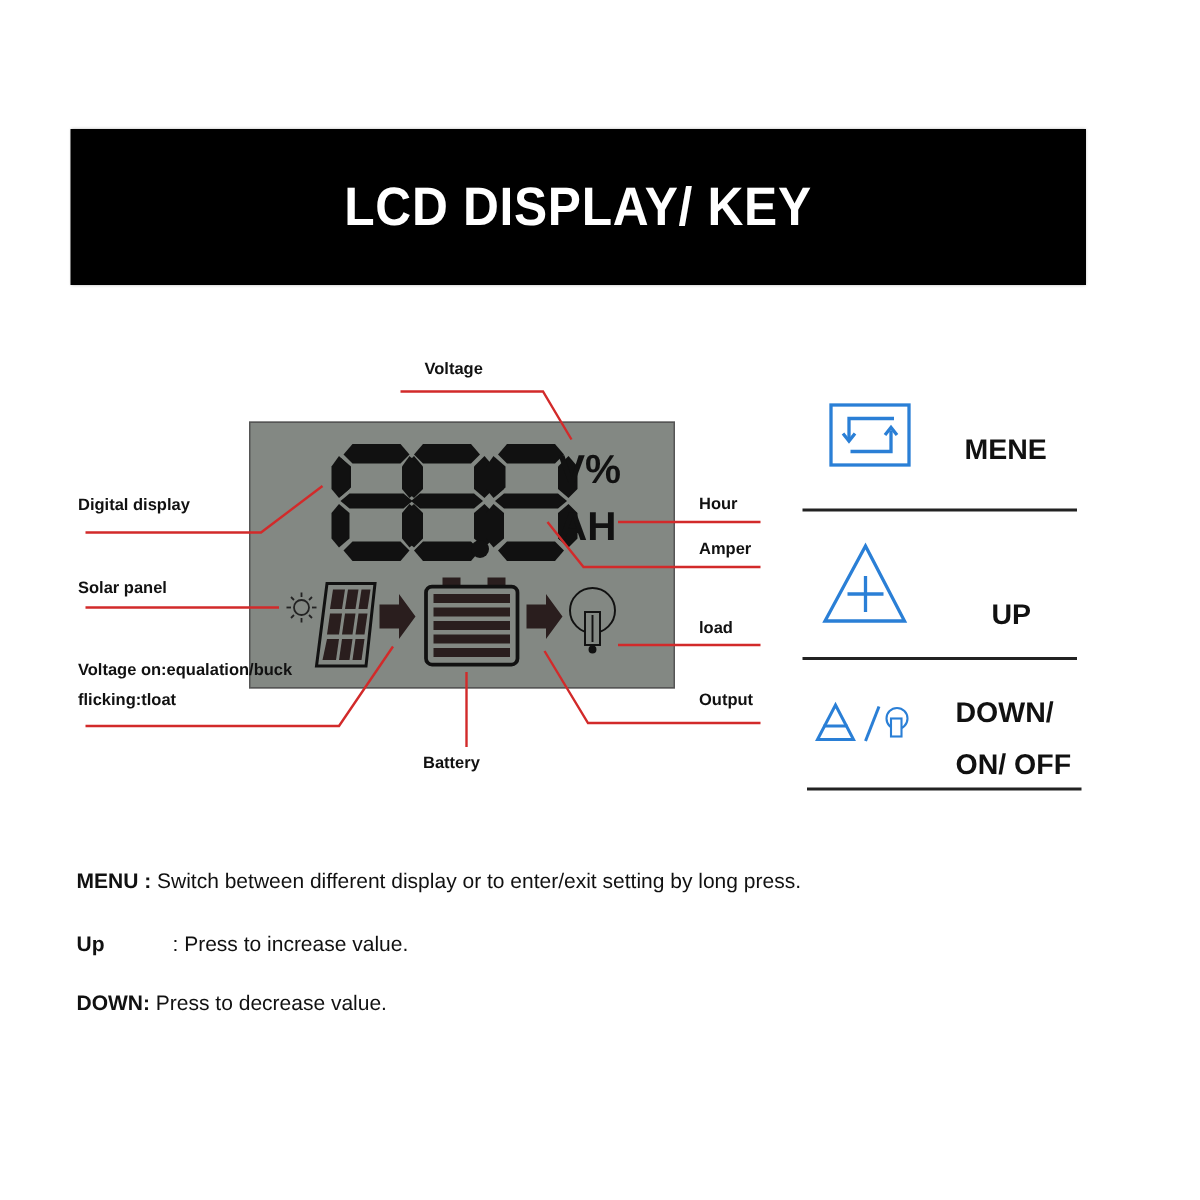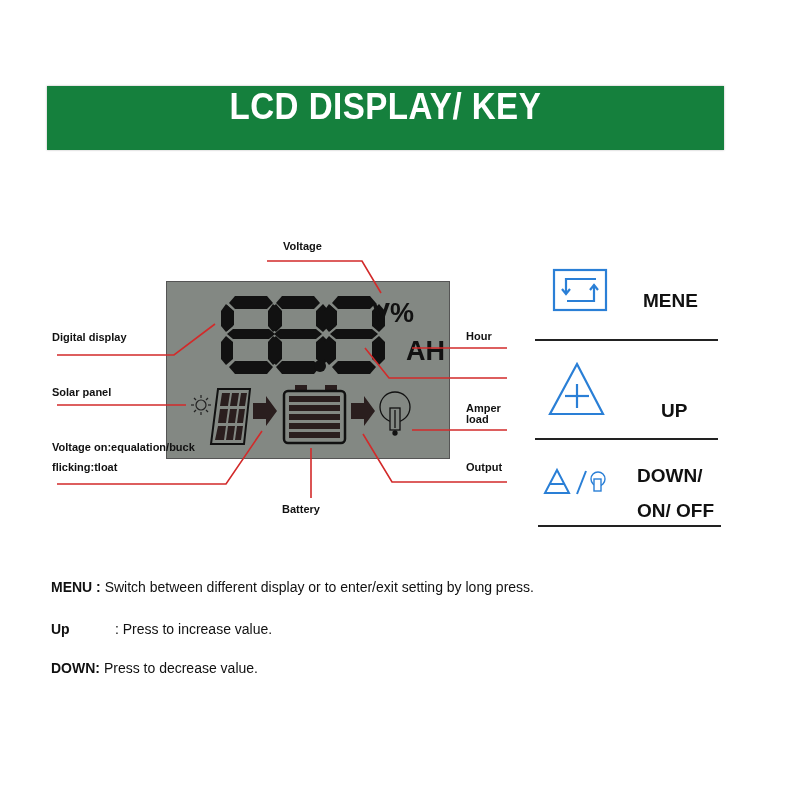--- a/index.html
+++ b/index.html
@@ -2,22 +2,22 @@
 <html><head>
 <meta charset="utf-8">
 <style>
   html, body { margin: 0; padding: 0; }
   body {
     width: 800px; height: 800px; background: #ffffff; position: relative; overflow: hidden;
     font-family: "Liberation Sans", sans-serif; color: #111;
   }
   .abs { position: absolute; }
   .header {
-    left: 47px; top: 86px; width: 677px; height: 64px; background: #15803d;
-    display: flex; justify-content: center;
+    left: 47px; top: 86px; width: 677px; height: 104px; background: #000000;
+    display: flex; align-items: center; justify-content: center;
     box-shadow: 0 0 2px rgba(0,0,0,0.3);
   }
   .header-title {
     color: #ffffff; font-weight: bold; font-size: 36px; letter-spacing: 0.5px;
     transform: scaleX(0.92);
   }
   .lcd {
     left: 166px; top: 281px; width: 282px; height: 176px; background: #838883;
     border: 1px solid #555;
   }
@@ -64,21 +64,21 @@
   <g>
       <use href="#digit8" transform="translate(274,296)"></use>
     </g>
   <circle cx="320" cy="366" r="6" fill="#111"></circle>
   <g>
       <use href="#digit8" transform="translate(330,296)"></use>
     </g>
 </svg>
 
 <div class="abs lcd-unit" style="left:372px; top:298px;">V%</div>
-<div class="abs lcd-unit" style="left:372px; top:336px;margin-left:34px;">AH</div>
+<div class="abs lcd-unit" style="left:372px; top:336px;">AH</div>
 
 <svg class="overlay" width="800" height="800">
 
   <g stroke="#222" stroke-width="1.2" fill="none">
     <circle cx="201" cy="405" r="5"></circle>
     <line x1="201" y1="395" x2="201" y2="398"></line>
       <line x1="201" y1="412" x2="201" y2="415"></line>
     <line x1="191" y1="405" x2="194" y2="405"></line>
       <line x1="208" y1="405" x2="211" y2="405"></line>
     <line x1="194" y1="398" x2="196" y2="400"></line>
@@ -148,21 +148,21 @@
   </g>
 </svg>
 
 <div class="abs label" style="left:283px; top:240px;">Voltage</div>
 <div class="abs label" style="left:52px; top:331px;">Digital display</div>
 <div class="abs label" style="left:52px; top:386px;">Solar panel</div>
 <div class="abs label" style="left:52px; top:441px;">Voltage on:equalation/buck</div>
 <div class="abs label" style="left:52px; top:461px;">flicking:tloat</div>
 <div class="abs label" style="left:282px; top:503px;">Battery</div>
 <div class="abs label" style="left:466px; top:330px;">Hour</div>
-<div class="abs label" style="left:466px; top:360px;margin-top:42px;">Amper</div>
+<div class="abs label" style="left:466px; top:360px;">Amper</div>
 <div class="abs label" style="left:466px; top:413px;">load</div>
 <div class="abs label" style="left:466px; top:461px;text-align:center;">Output</div>
 
 <svg class="overlay" width="800" height="800">
 
   <g stroke="#2a7fd6" fill="none" stroke-width="2.2">
     <rect x="554" y="270" width="52" height="40"></rect>
     <polyline points="596,279 566,279 566,293"></polyline>
     <polyline points="562,289 566,294 570,289"></polyline>
     <polyline points="567,301 594,301 594,287"></polyline>

